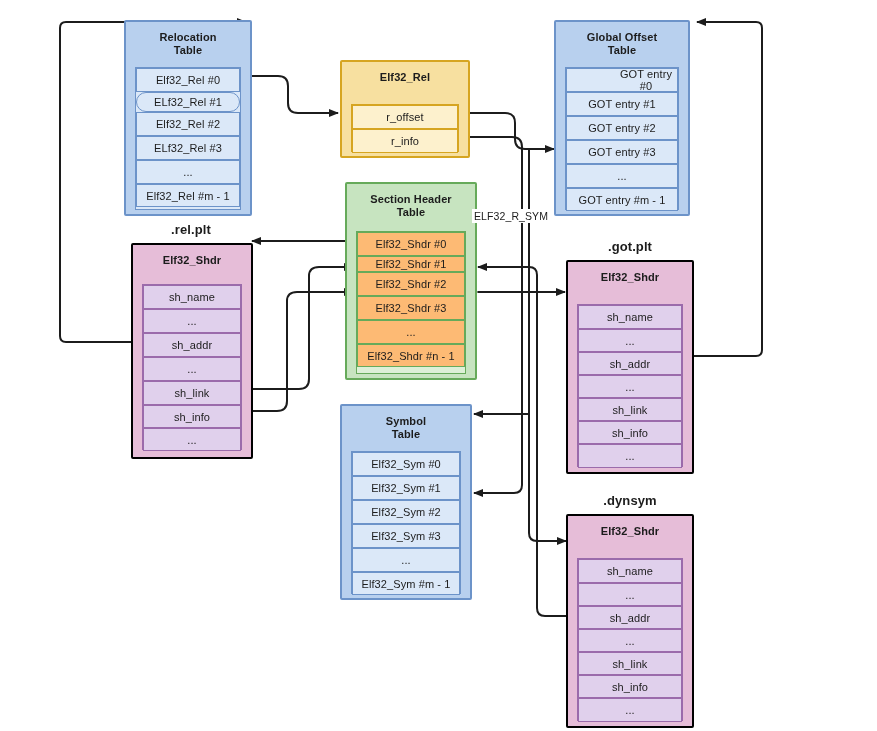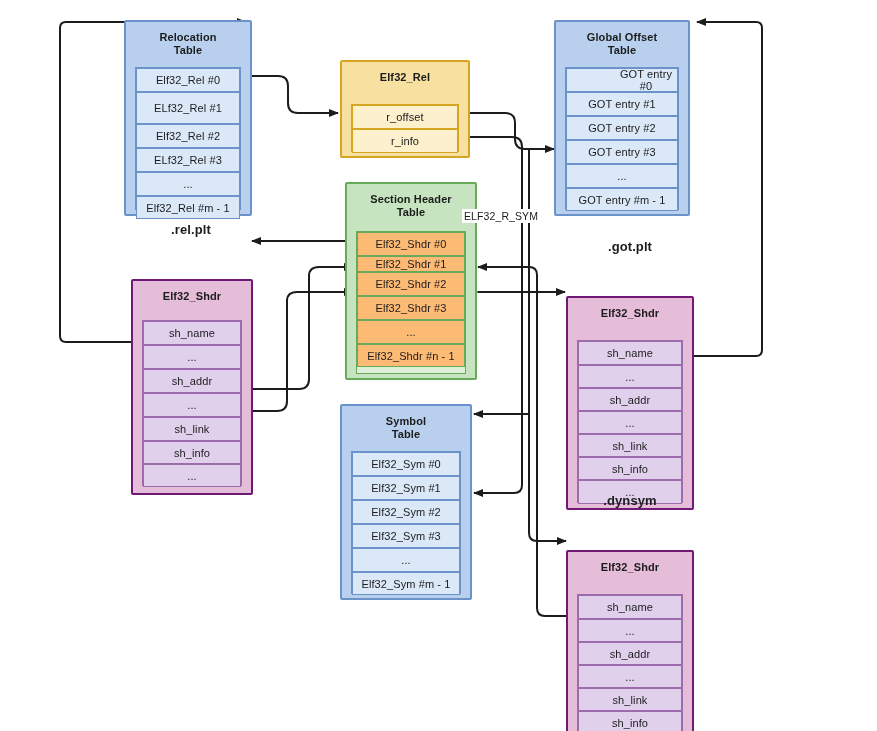--- a/index.html
+++ b/index.html
@@ -83,21 +83,21 @@
   .t-yellow        { background: #f7e0a0; border: 2px solid #d6a521; }
   .t-yellow .row   { background: #fdf1cd; border: 1px solid #d6a521; }
   .t-yellow .rows  { border: 1px solid #d6a521; background:#fdf1cd; }
 
   
   .t-green        { background: #c7e4c0; border: 2px solid #66aa5a; }
   .t-green .row   { background: #fdba74; border: 1px solid #66aa5a; }
   .t-green .rows  { border: 1px solid #66aa5a; background:#ddf0d7; }
 
   
-  .t-pink        { background: #e6bdd8; border: 2px solid #701a75; margin-top: 36px; }
+  .t-pink        { background: #e6bdd8; border: 2px solid #000000; }
   .t-pink .row   { background: #e0d0ec; border: 1px solid #9b6bab; }
   .t-pink .rows  { border: 1px solid #9b6bab; background:#e0d0ec; }
   .t-pink .box-title { color:#1c1c1c; }
 </style>
 </head>
 <body>
 
 <div id="canvas">
 
   <svg class="edges" viewBox="0 0 877 731" xmlns="http://www.w3.org/2000/svg">
@@ -140,21 +140,21 @@
     </g>
   </svg>
 
   <div class="box t-blue" style="left:124px; top:20px; width:128px; height:196px;">
     <div class="box-title">
       <span>Relocation</span><br>
       <span>Table</span>
     </div>
     <div class="rows" style="top:45px; height:143px;">
       <div class="row" style="height:24px;">Elf32_Rel #0</div>
-      <div class="row" style="height:32px;">ELf32_Rel #1</div>
+      <div class="row" style="height:20px;border-radius:11px;">ELf32_Rel #1</div>
       <div class="row" style="height:24px;">Elf32_Rel #2</div>
       <div class="row" style="height:24px;">ELf32_Rel #3</div>
       <div class="row" style="height:24px;">...</div>
       <div class="row" style="height:23px;">Elf32_Rel #m - 1</div>
     </div>
   </div>
 
   <div class="box t-yellow" style="left:340px; top:60px; width:130px; height:98px;">
     <div class="box-title">Elf32_Rel</div>
     <div class="rows" style="top:42px; height:48px;">
@@ -243,15 +243,15 @@
       <div class="row" style="height:24px;">sh_name</div>
       <div class="row" style="height:23px;">...</div>
       <div class="row" style="height:23px;">sh_addr</div>
       <div class="row" style="height:23px;">...</div>
       <div class="row" style="height:23px;">sh_link</div>
       <div class="row" style="height:23px;">sh_info</div>
       <div class="row" style="height:24px;">...</div>
     </div>
   </div>
 
-  <div class="edge-label" style="left:462px; top:209px;">ELF32_R_SYM</div>
+  <div class="edge-label" style="left:472px; top:209px;">ELF32_R_SYM</div>
 
 </div>
 
 </body></html>

